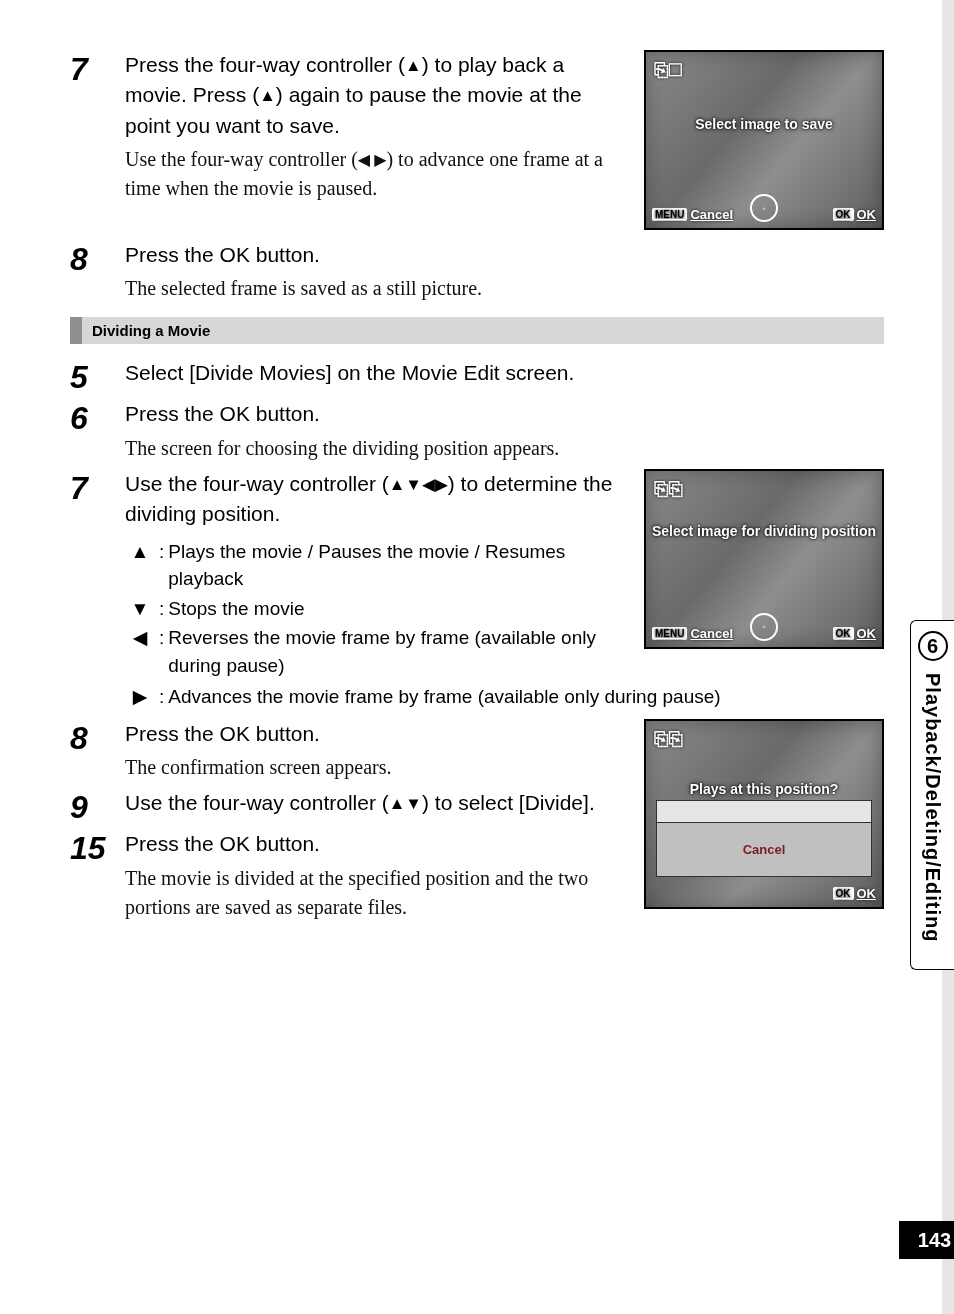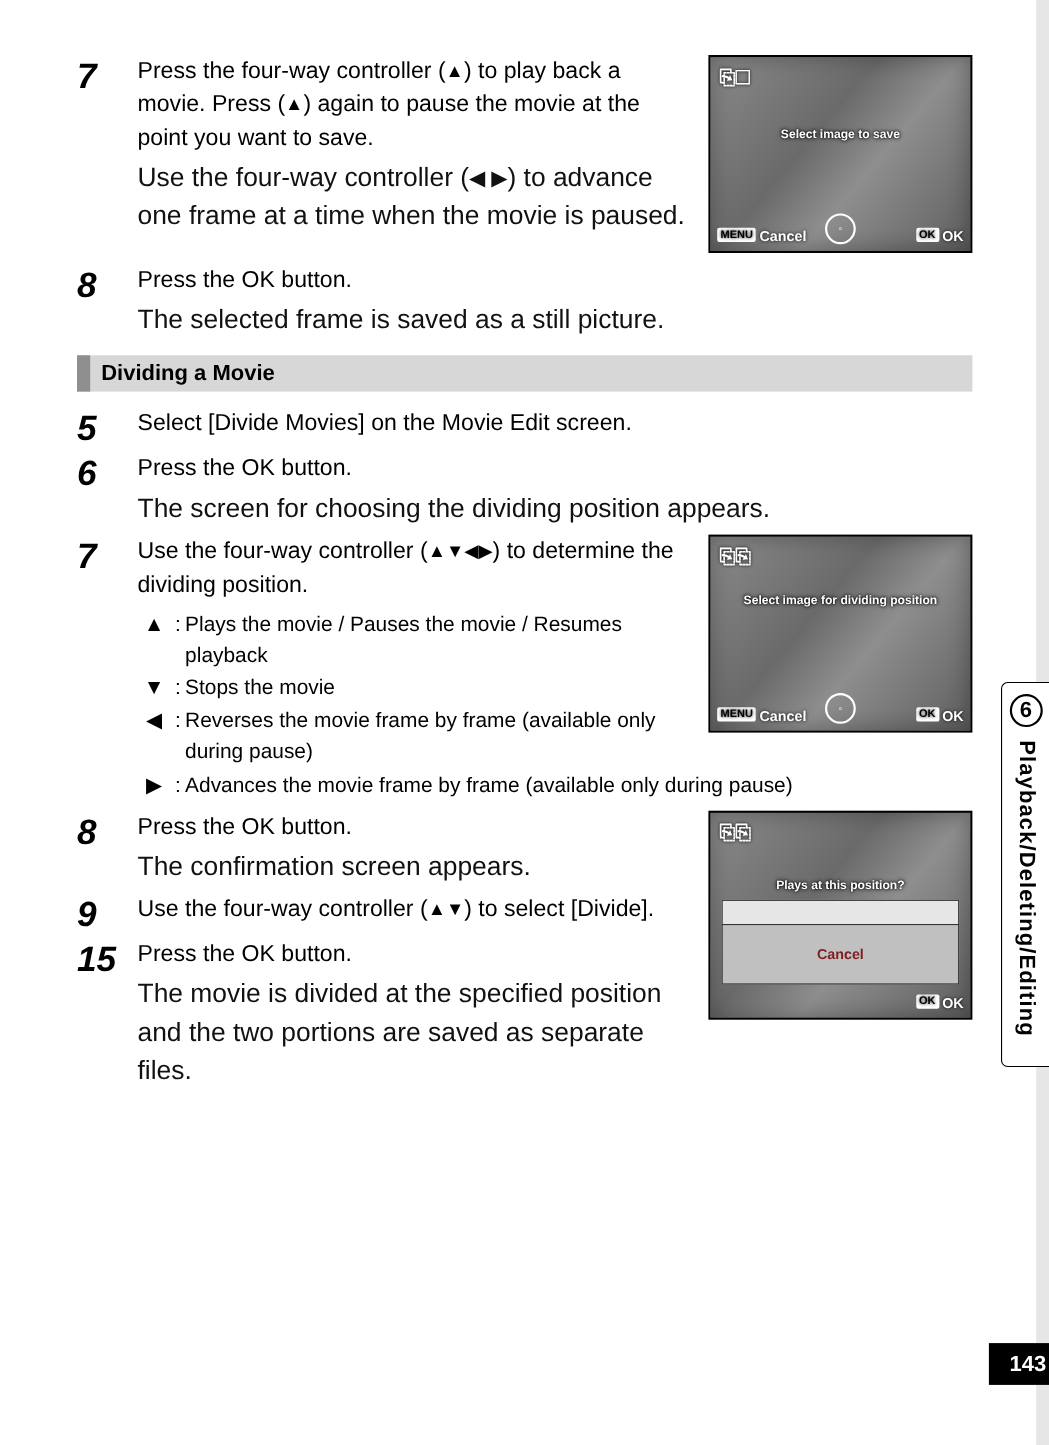--- a/index.html
+++ b/index.html
@@ -87,35 +87,36 @@
   .step-body {
     flex: 1;
   }
   .step-title {
     font-size: 21px;
     font-weight: normal;
     line-height: 1.45;
     color: #000;
   }
   .step-desc {
-    font-size: 24px;
+    font-size: 20px;
     line-height: 1.45;
     margin-top: 4px;
     color: #111;
+    font-family: Liberation Serif, serif;
   }
   .arrow {
     display: inline-block;
     font-size: 0.8em;
     vertical-align: 1px;
   }
   .section-header {
     background: #d7d7d7;
     border-left: 12px solid #8f8f8f;
     font-weight: bold;
-    font-size: 20px;
+    font-size: 15px;
     padding: 5px 10px;
     margin: 14px 0 14px 0;
   }
   .content-with-screenshot {
     display: flex;
     gap: 20px;
     align-items: flex-start;
   }
   .content-with-screenshot .step-area {
     flex: 1;
@@ -136,21 +137,21 @@
     top: 8px; left: 8px;
     font-size: 18px;
     text-shadow: 0 0 3px #000;
   }
   .screenshot .caption {
     position: absolute;
     top: 64px;
     width: 100%;
     text-align: center;
     text-shadow: 0 0 4px #000, 0 0 2px #000;
-    font-size: 11px;
+    font-size: 14px;
     line-height: 1.2;
   }
   .screenshot .footer {
     position: absolute;
     bottom: 6px;
     left: 6px;
     right: 6px;
     display: flex;
     align-items: center;
     justify-content: space-between;
@@ -160,21 +161,21 @@
     font-size:10px; padding:1px 3px; border-radius:2px;
     margin-right:3px;
     font-weight:bold;
   }
   .screenshot .footer .ok-label {
     background:#fff; color:#000;
     font-size:10px; padding:1px 3px; border-radius:2px;
     margin-right:3px;
     font-weight:bold;
   }
-  .screenshot .footer-group { display:flex; align-items:flex-start; text-shadow:0 0 3px #000; }
+  .screenshot .footer-group { display:flex; align-items:center; text-shadow:0 0 3px #000;text-decoration:underline; }
   .screenshot .dial {
     width:28px;height:28px;border:2px solid #fff;border-radius:50%;
     display:flex;align-items:center;justify-content:center;
     position:relative;
     margin: 0 auto;
   }
   .screenshot .dial::before{
     content:"◦";
     font-size:10px;
   }

